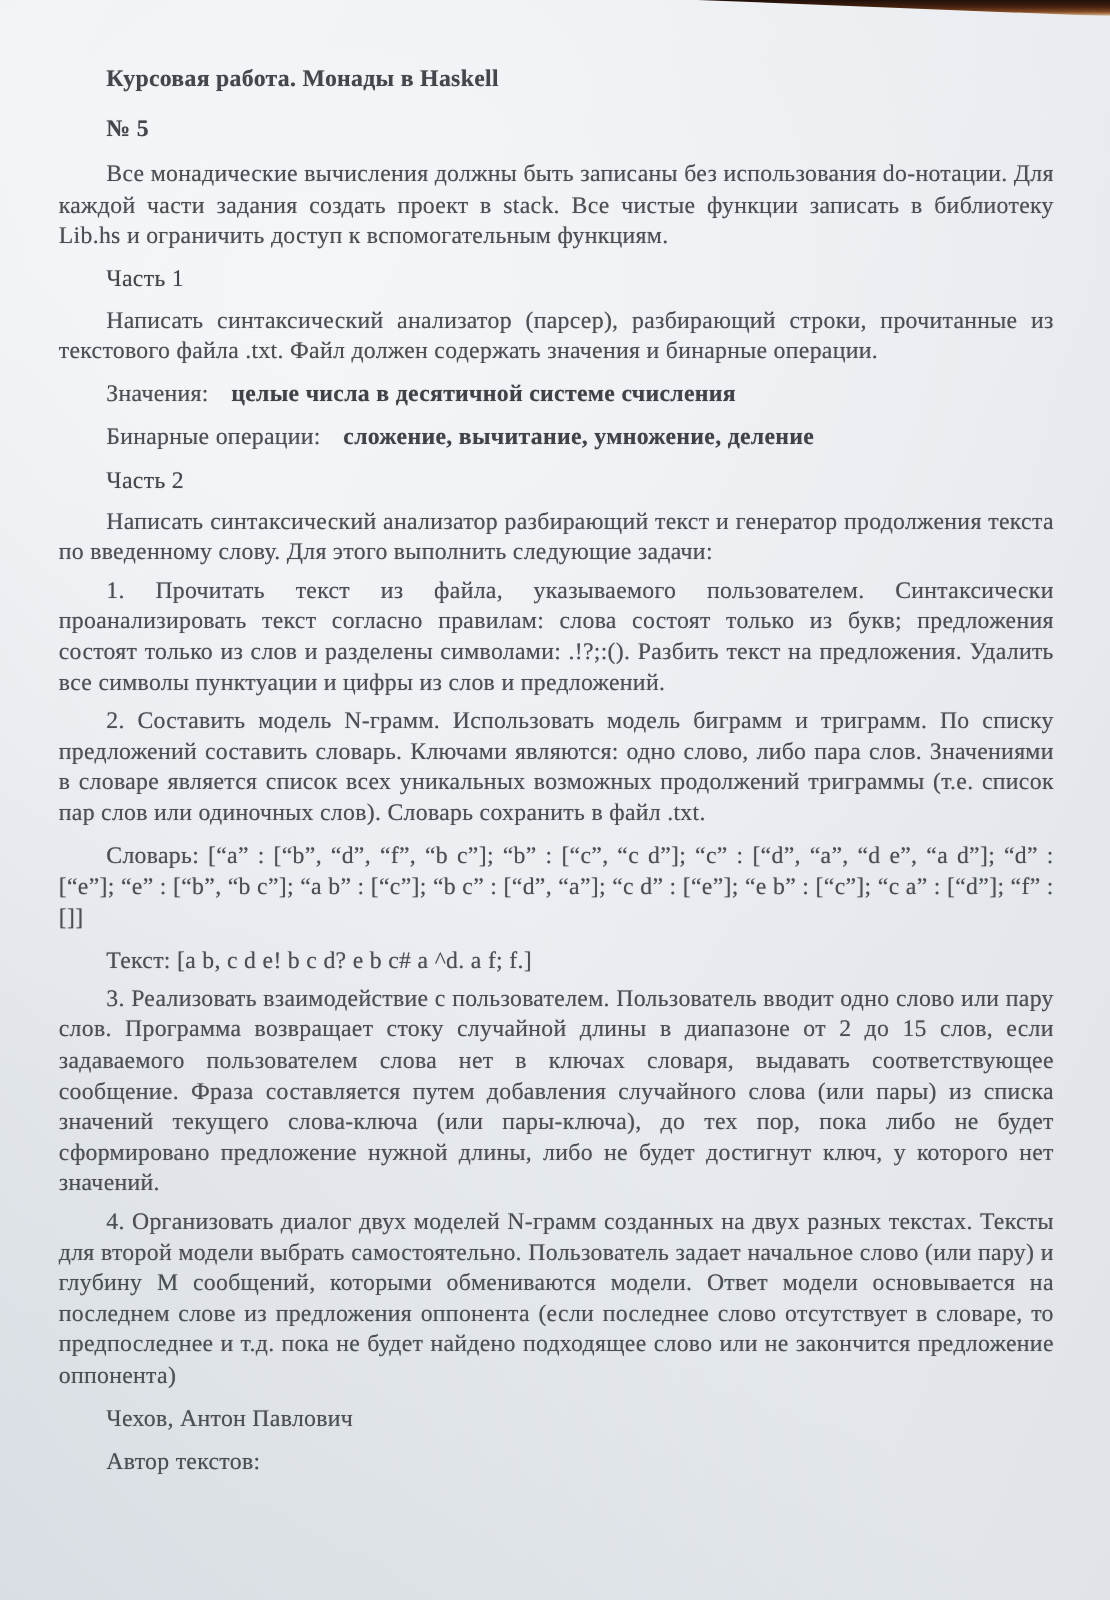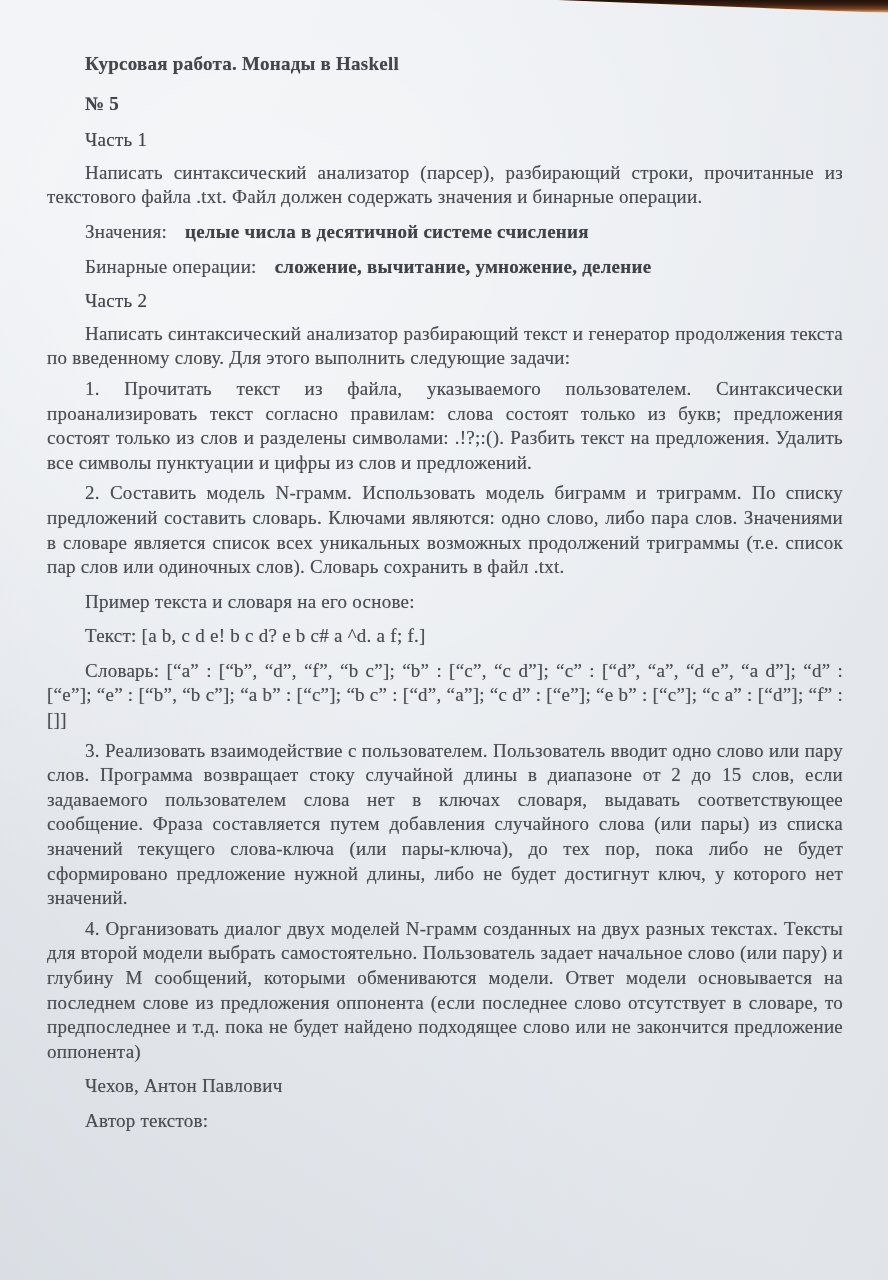--- a/index.html
+++ b/index.html
@@ -57,43 +57,43 @@
 <div class="sheet">
 
   <div class="corner-wedge"></div>
 
   <div class="content">
 
     <p class="center h-title">Курсовая работа. Монады в Haskell</p>
 
     <p class="center h-num">№ 5</p>
 
+    <p>Все монадические вычисления должны быть записаны без использования do-нотации. Для каждой части задания создать проект в stack. Все чистые функции записать в библиотеку Lib.hs и ограничить доступ к вспомогательным функциям.</p>
 
     <p class="part-heading">Часть 1</p>
 
     <p>Написать синтаксический анализатор (парсер), разбирающий строки, прочитанные из текстового файла .txt. Файл должен содержать значения и бинарные операции.</p>
 
     <p class="center mt"><span>Значения:</span><span class="b">целые числа в десятичной системе счисления</span></p>
 
     <p class="center mt"><span>Бинарные операции:</span><span class="b">сложение, вычитание, умножение, деление</span></p>
 
 
     <p class="part-heading">Часть 2</p>
 
     <p>Написать синтаксический анализатор разбирающий текст и генератор продолжения текста по введенному слову. Для этого выполнить следующие задачи:</p>
 
     <p>1. Прочитать текст из файла, указываемого пользователем. Синтаксически проанализировать текст согласно правилам: слова состоят только из букв; предложения состоят только из слов и разделены символами: .!?;:(). Разбить текст на предложения. Удалить все символы пунктуации и цифры из слов и предложений.</p>
 
     <p>2. Составить модель N-грамм. Использовать модель биграмм и триграмм. По списку предложений составить словарь. Ключами являются: одно слово, либо пара слов. Значениями в словаре является список всех уникальных возможных продолжений триграммы (т.е. список пар слов или одиночных слов). Словарь сохранить в файл .txt.</p>
 
-    <p class="mt">Пример текста и словаря на его основе:</p>
+
+    <p class="mt">Словарь: [“a” : [“b”, “d”, “f”, “b c”]; “b” : [“c”, “c d”]; “c” : [“d”, “a”, “d e”, “a d”]; “d” : [“e”]; “e” : [“b”, “b c”]; “a b” : [“c”]; “b c” : [“d”, “a”]; “c d” : [“e”]; “e b” : [“c”]; “c a” : [“d”]; “f” : []]</p>
 
     <p class="mt">Текст: [a b, c d e! b c d? e b c# a ^d. a f; f.]</p>
-
-    <p class="mt">Словарь: [“a” : [“b”, “d”, “f”, “b c”]; “b” : [“c”, “c d”]; “c” : [“d”, “a”, “d e”, “a d”]; “d” : [“e”]; “e” : [“b”, “b c”]; “a b” : [“c”]; “b c” : [“d”, “a”]; “c d” : [“e”]; “e b” : [“c”]; “c a” : [“d”]; “f” : []]</p>
 
     <p>3. Реализовать взаимодействие с пользователем. Пользователь вводит одно слово или пару слов. Программа возвращает стоку случайной длины в диапазоне от 2 до 15 слов, если задаваемого пользователем слова нет в ключах словаря, выдавать соответствующее сообщение. Фраза составляется путем добавления случайного слова (или пары) из списка значений текущего слова-ключа (или пары-ключа), до тех пор, пока либо не будет сформировано предложение нужной длины, либо не будет достигнут ключ, у которого нет значений.</p>
 
     <p>4. Организовать диалог двух моделей N-грамм созданных на двух разных текстах. Тексты для второй модели выбрать самостоятельно. Пользователь задает начальное слово (или пару) и глубину М сообщений, которыми обмениваются модели. Ответ модели основывается на последнем слове из предложения оппонента (если последнее слово отсутствует в словаре, то предпоследнее и т.д. пока не будет найдено подходящее слово или не закончится предложение оппонента)</p>
 
     <p class="center mt">Чехов, Антон Павлович</p>
 
     <p class="center mt">Автор текстов:</p>
 
   </div>

